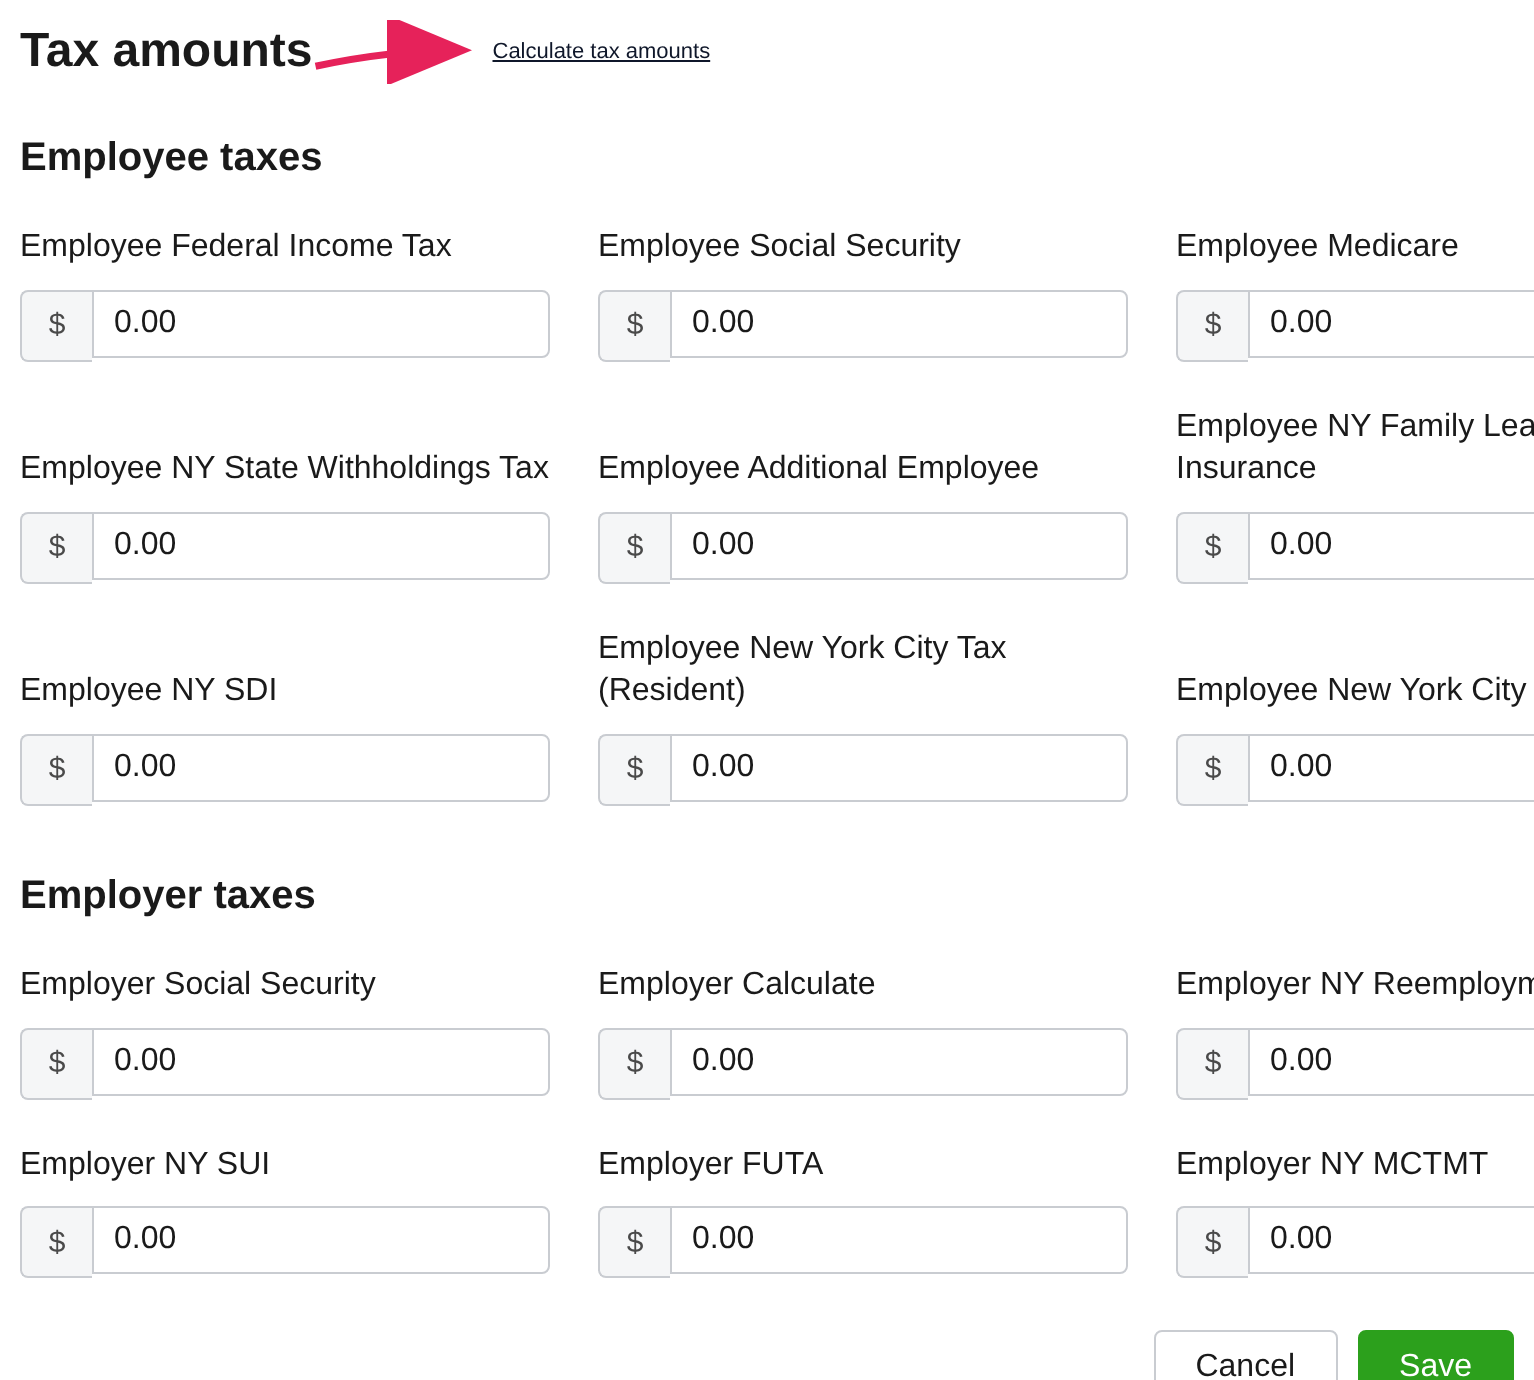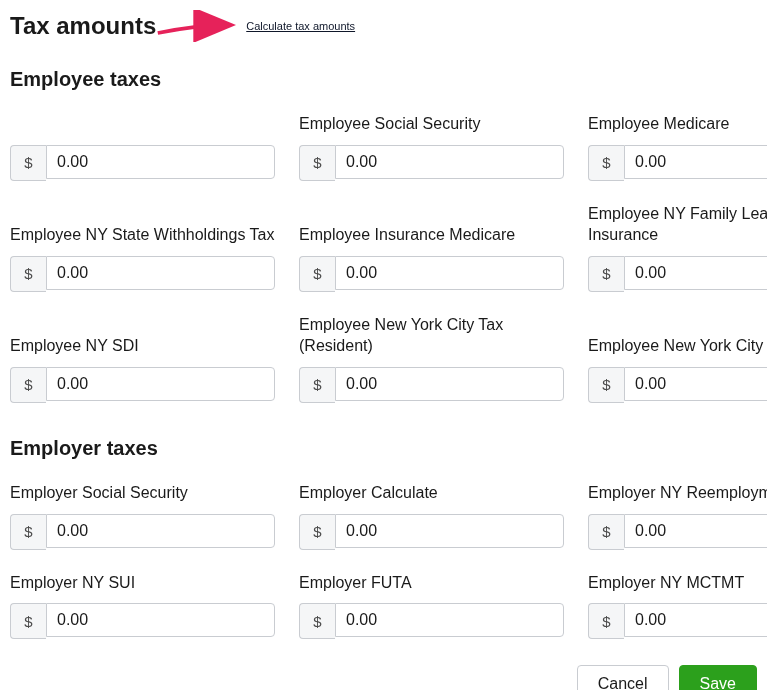--- a/index.html
+++ b/index.html
@@ -123,20 +123,21 @@
       </defs>
       <path d="M2,24 C30,18 55,15 82,15" stroke="#e6225a" stroke-width="4" fill="none" marker-end="url(#ah)"></path>
     </svg>
     <a class="calc-link">Calculate tax amounts</a>
   </div>
 </div>
 
 <h2 class="section-title">Employee taxes</h2>
 <div class="grid" id="employee-grid">
     <div class="field">
+      <div class="field-label">Employee Federal Income Tax</div>
       <div class="input-group">
         <div class="currency-addon">$</div>
         <input type="text" class="amount-input" value="0.00" style="">
       </div>
     </div>
     <div class="field">
       <div class="field-label">Employee Social Security</div>
       <div class="input-group">
         <div class="currency-addon">$</div>
         <input type="text" class="amount-input" value="0.00" style="">
@@ -150,21 +151,21 @@
       </div>
     </div>
     <div class="field">
       <div class="field-label">Employee NY State Withholdings Tax</div>
       <div class="input-group">
         <div class="currency-addon">$</div>
         <input type="text" class="amount-input" value="0.00" style="">
       </div>
     </div>
     <div class="field">
-      <div class="field-label">Employee Insurance Medicare</div>
+      <div class="field-label">Employee Additional Employee</div>
       <div class="input-group">
         <div class="currency-addon">$</div>
         <input type="text" class="amount-input" value="0.00" style="">
       </div>
     </div>
     <div class="field">
       <div class="field-label">Employee NY Family Leave Insurance</div>
       <div class="input-group">
         <div class="currency-addon">$</div>
         <input type="text" class="amount-input" value="0.00" style="">

